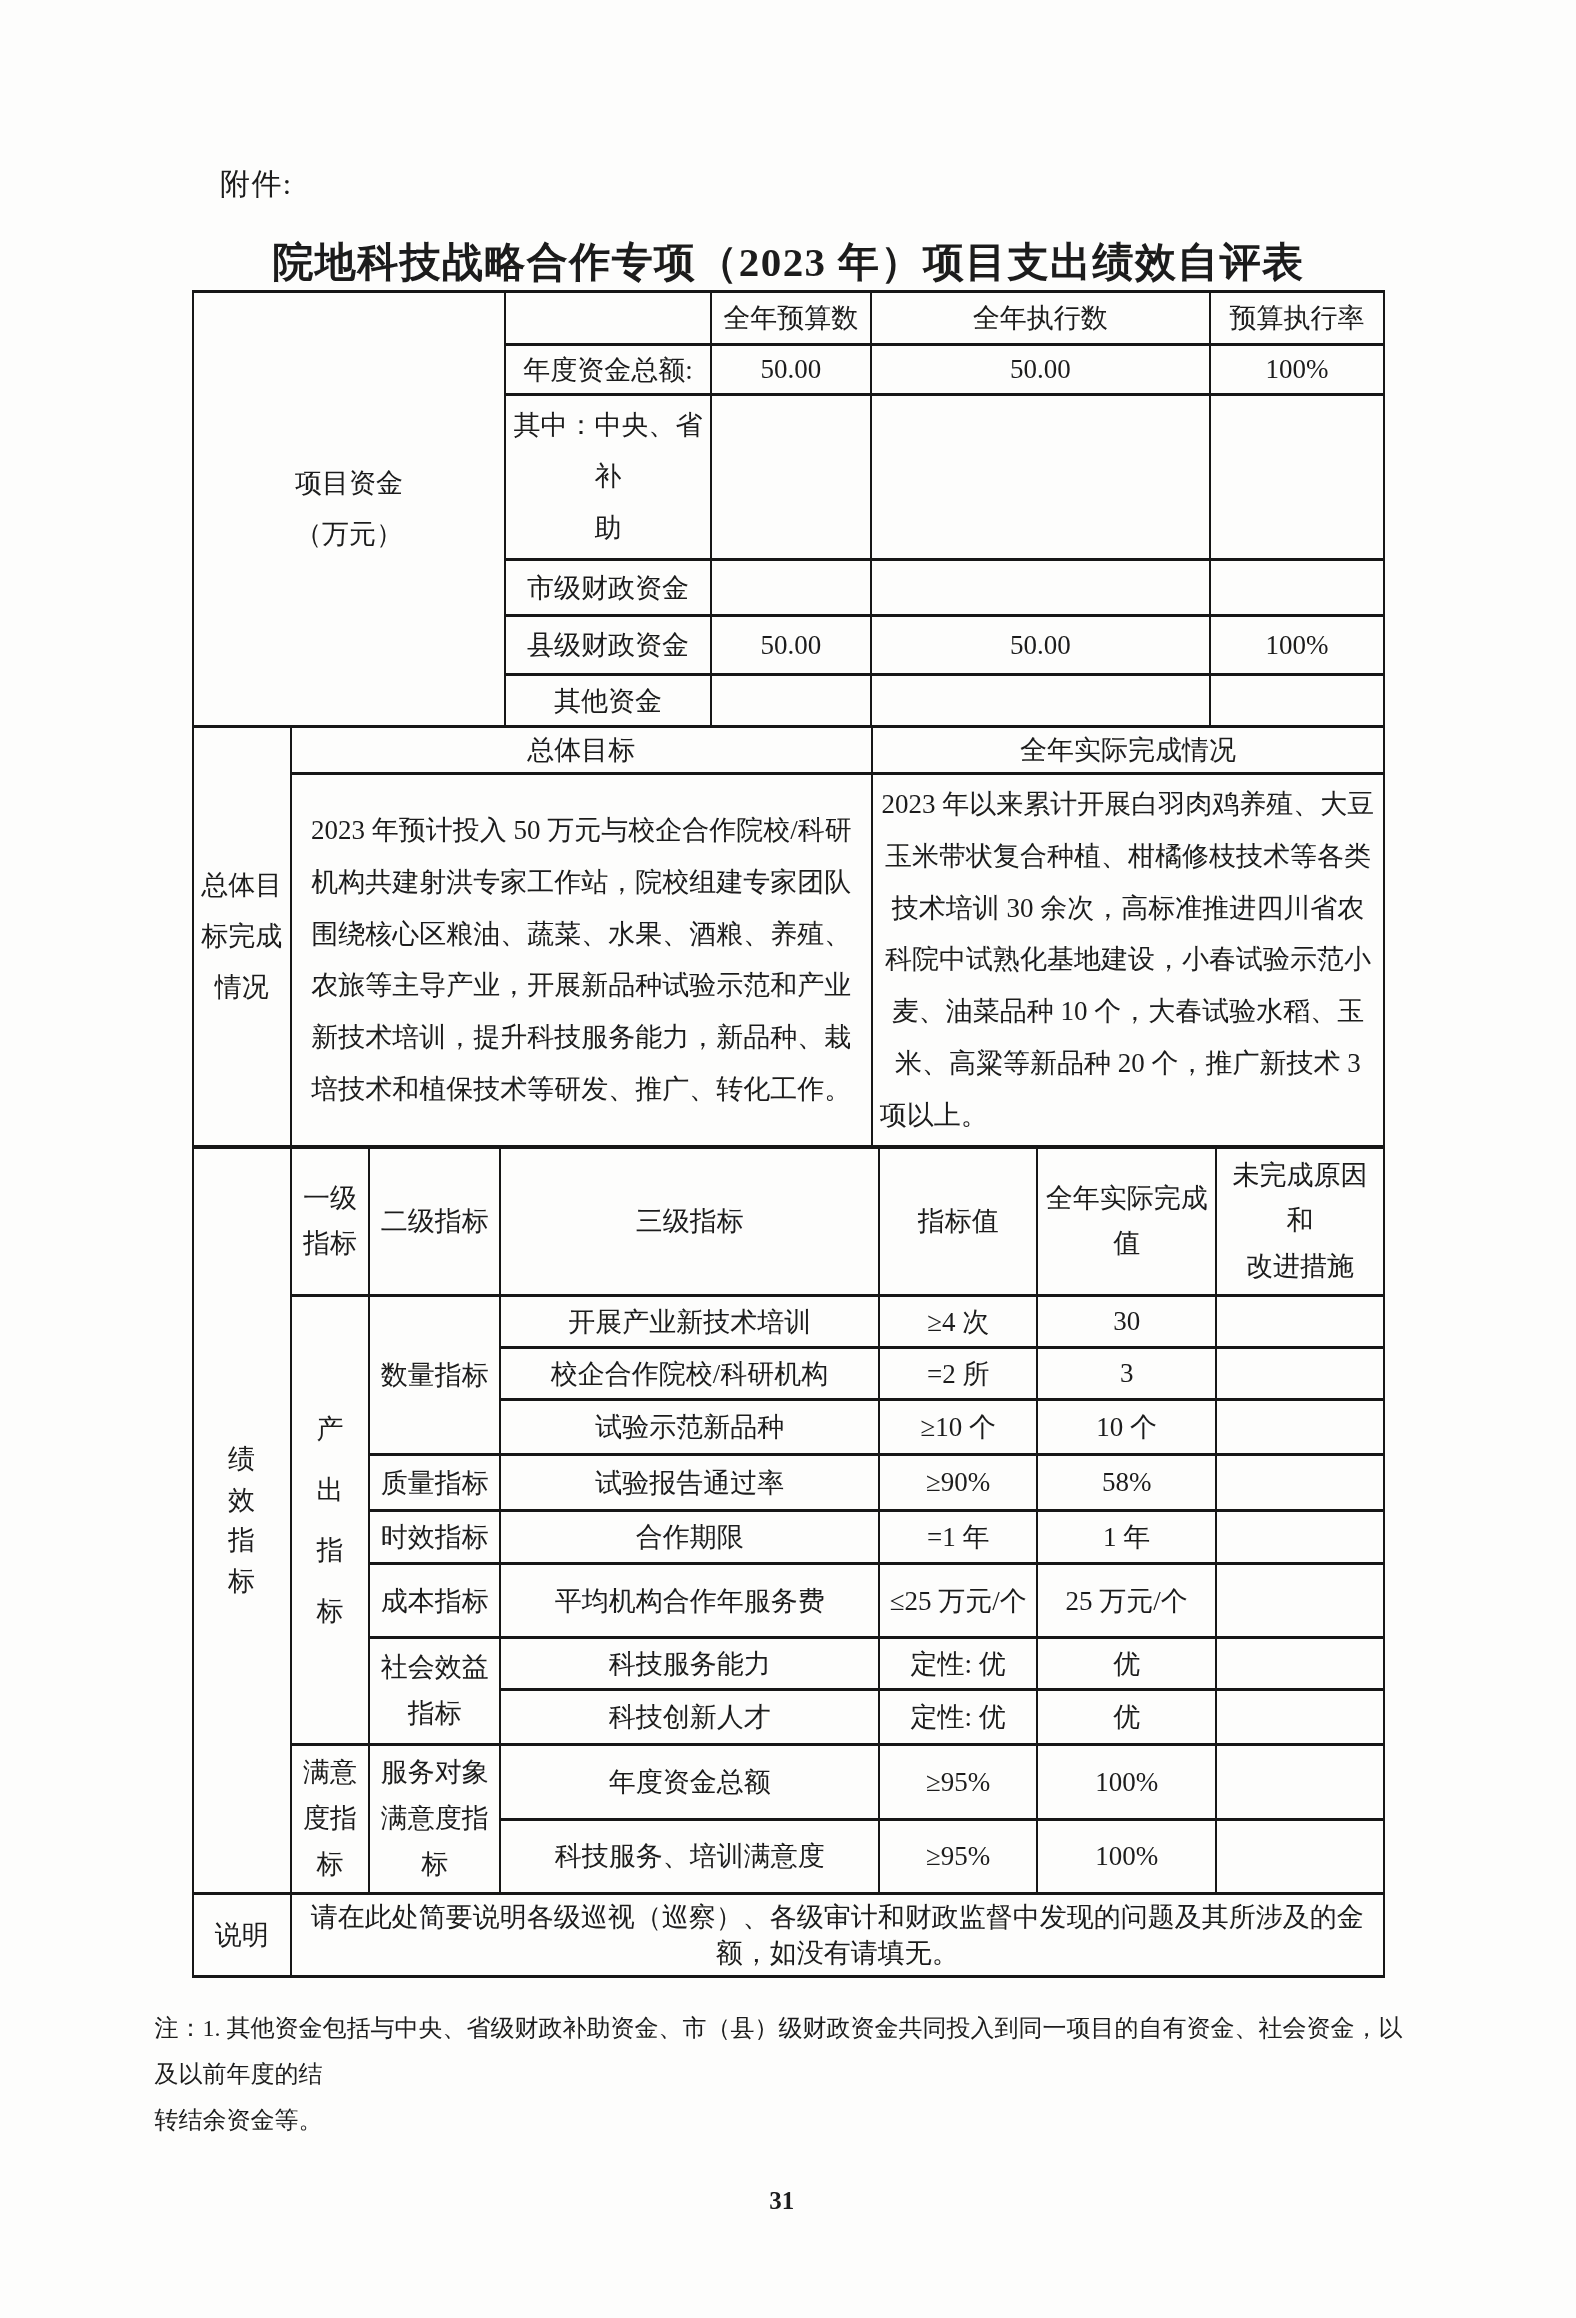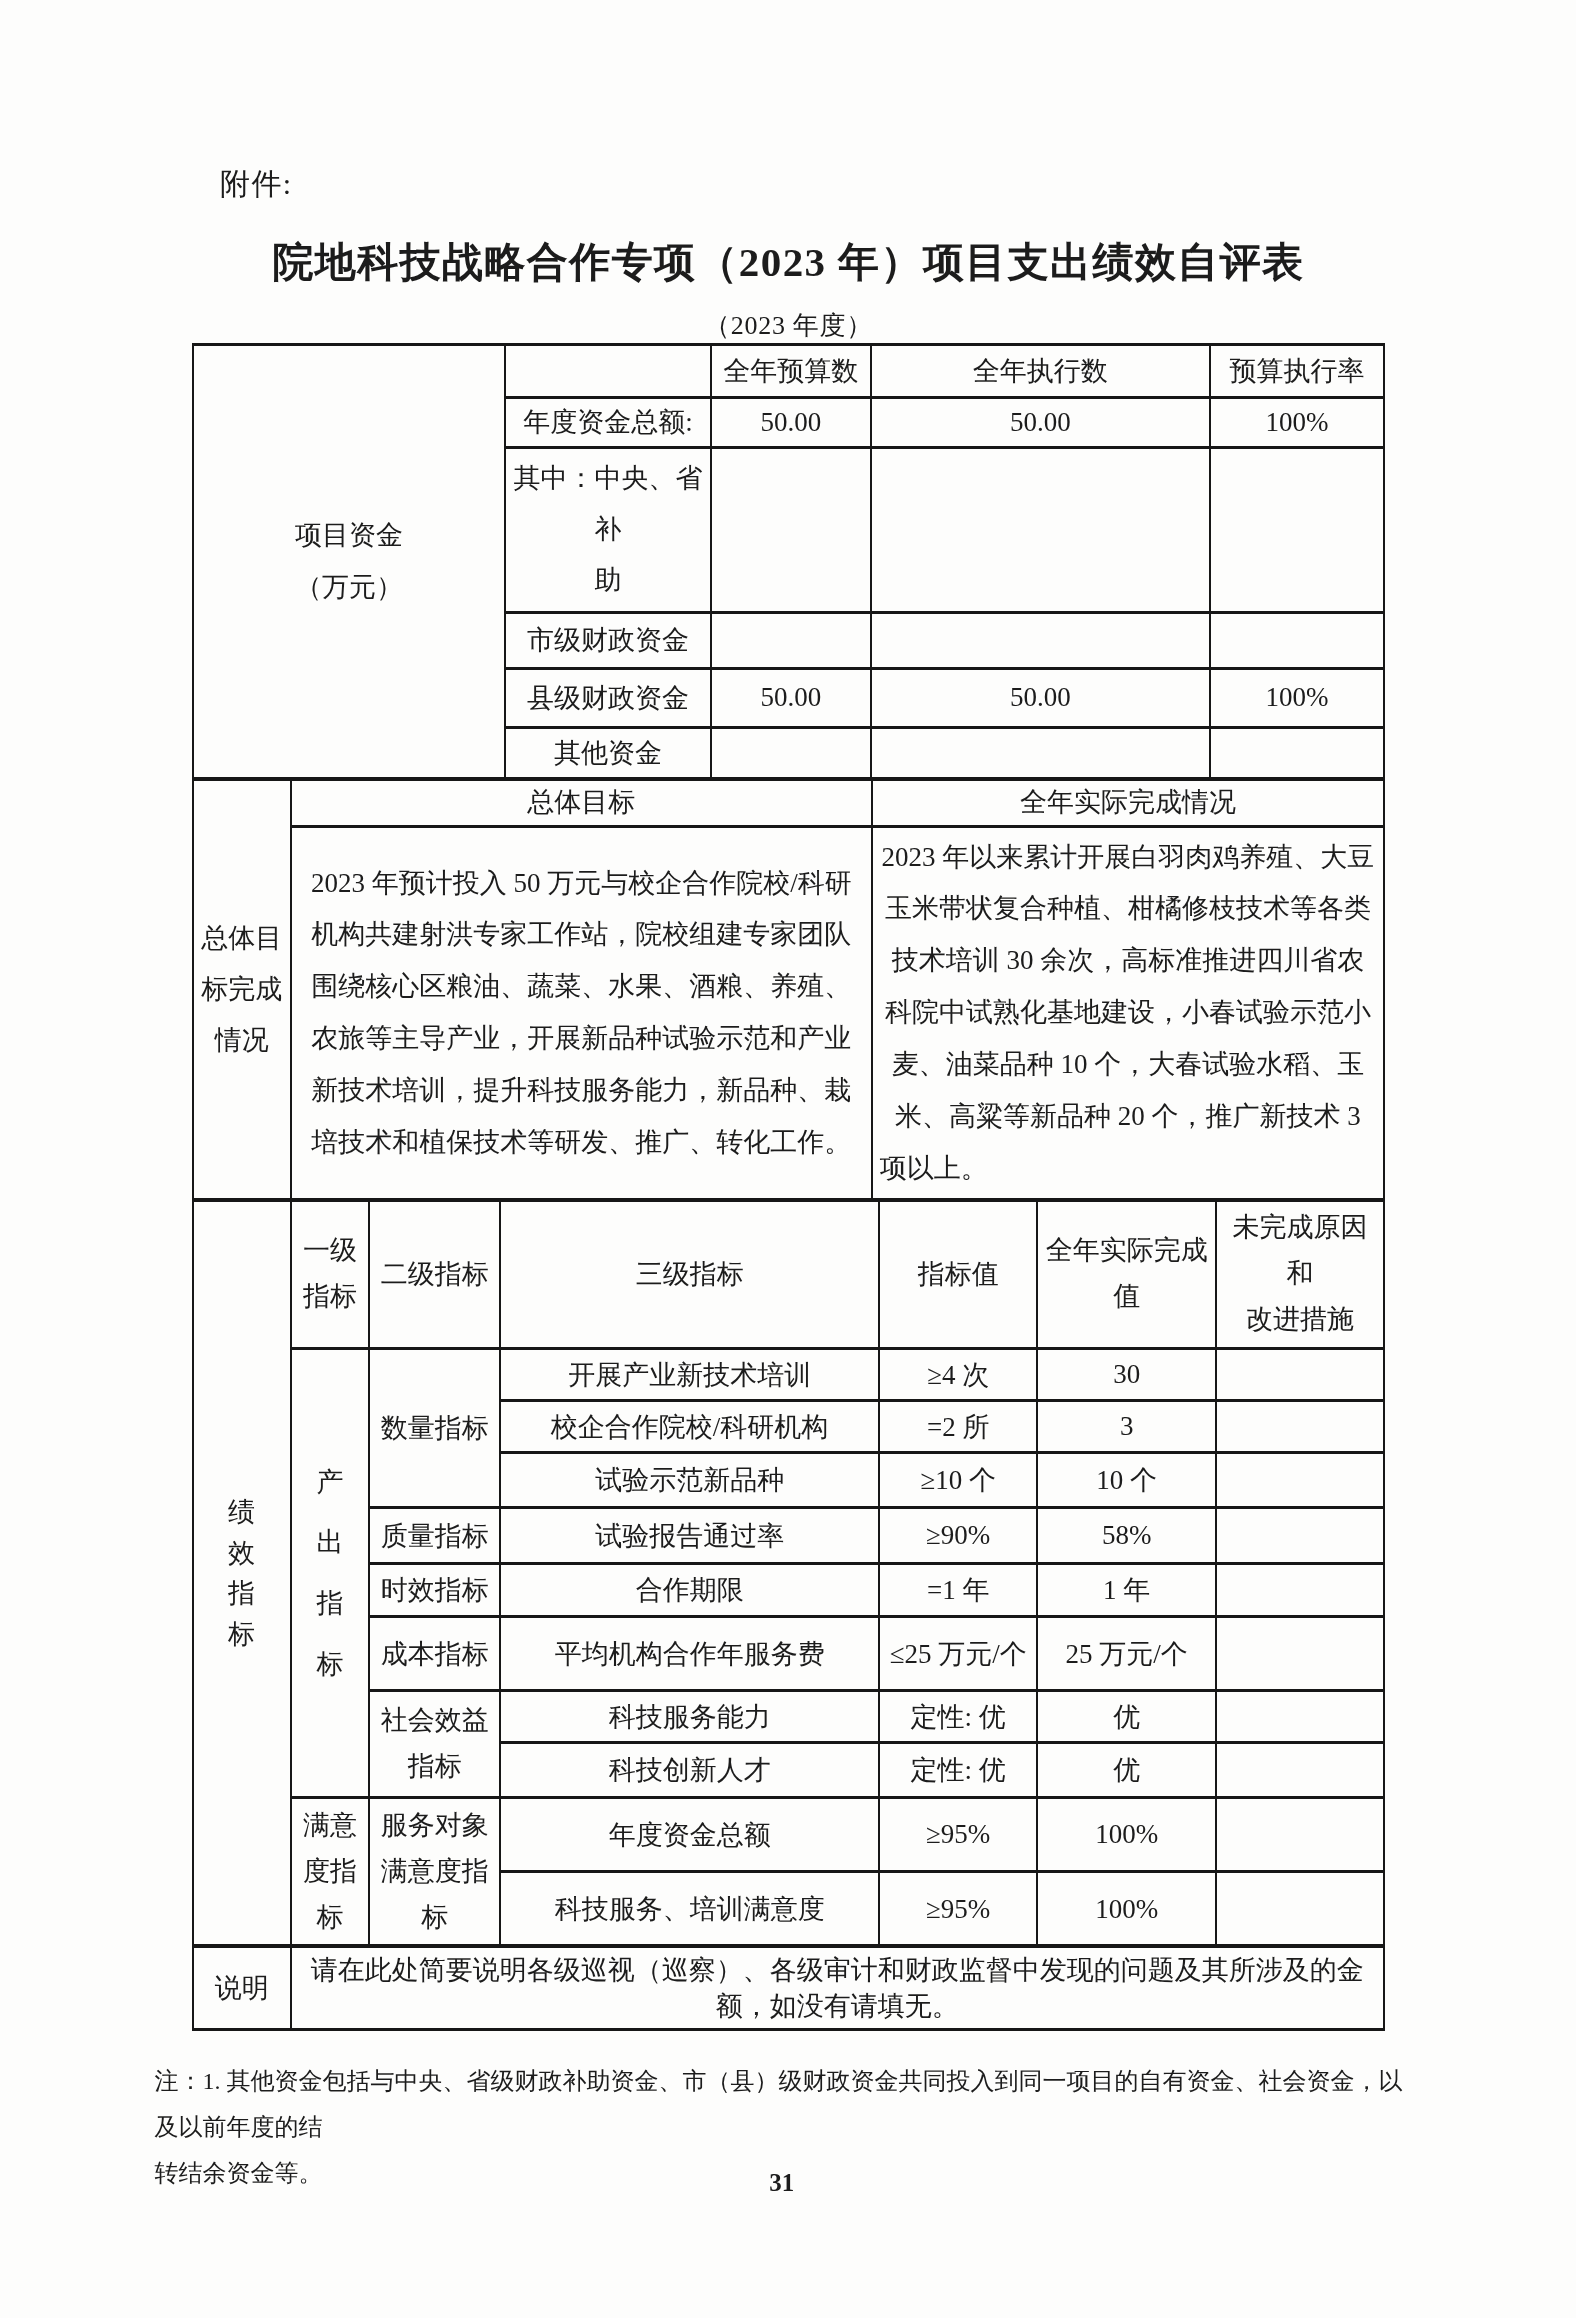--- a/index.html
+++ b/index.html
@@ -67,35 +67,34 @@
   .para-actual{text-align-last:left;}
   .remark-text{text-align:left;padding-left:17.7px;}
   .notes{
     width:1268px;
     margin:27px auto 0 auto;
     font-size:24px;
     line-height:1.92;
   }
   .notes p{margin:0;white-space:pre-line;}
   .pageno{
-    position:absolute;left:0;right:13.6px;bottom:122px;
+    position:absolute;left:0;right:13.6px;bottom:104px;
     text-align:center;
     font-size:25px;font-weight:bold;
     font-family:"Liberation Serif","DejaVu Serif",serif;
     margin-top:12px;
   }
 </style>
 </head>
 <body>
 
 <div class="page">
 
   <div class="attachment">附件:</div>
   <h1 class="doc-title">院地科技战略合作专项（2023 年）项目支出绩效自评表</h1>
-  <div class="doc-subtitle">（2023 年度）</div>
 
 
   <table class="sec">
     <colgroup>
       <col style="width:26.2%">
         <col style="width:17.3%">
         <col style="width:13.4%">
         <col style="width:28.5%">
         <col style="width:14.6%">
     </colgroup>

